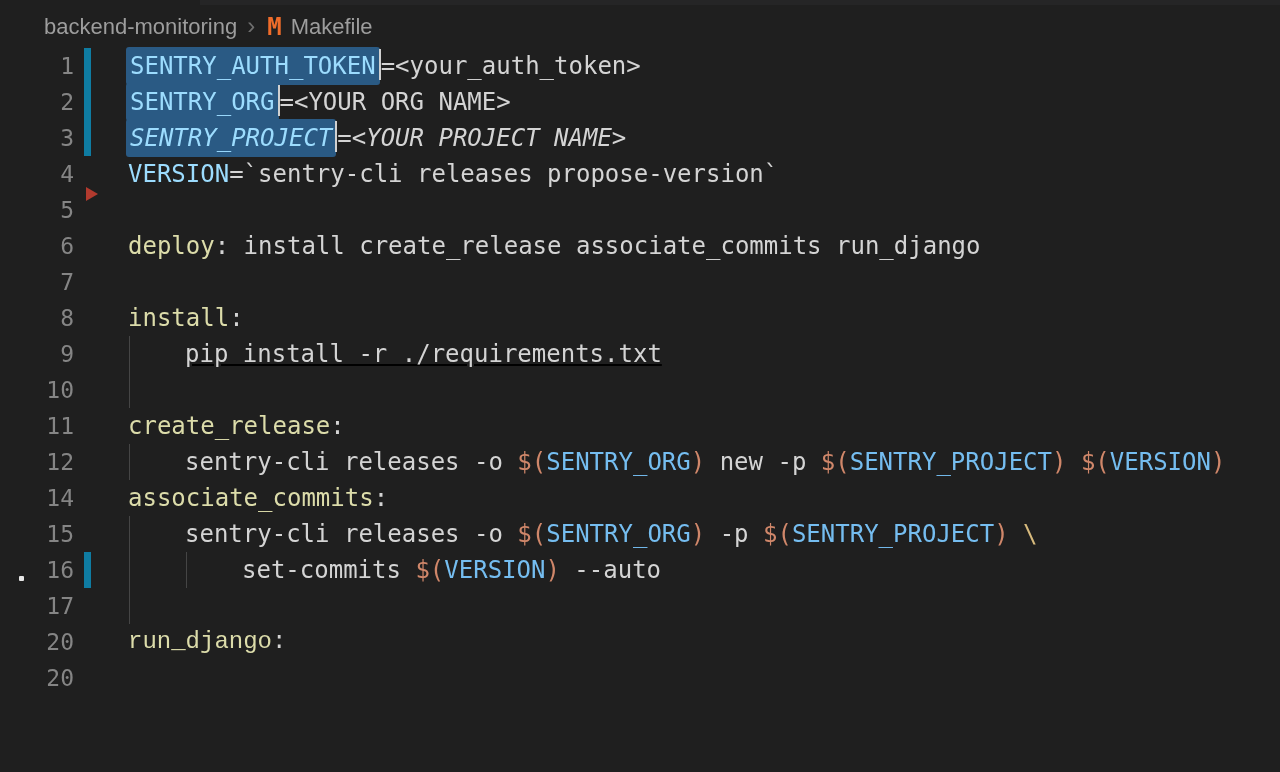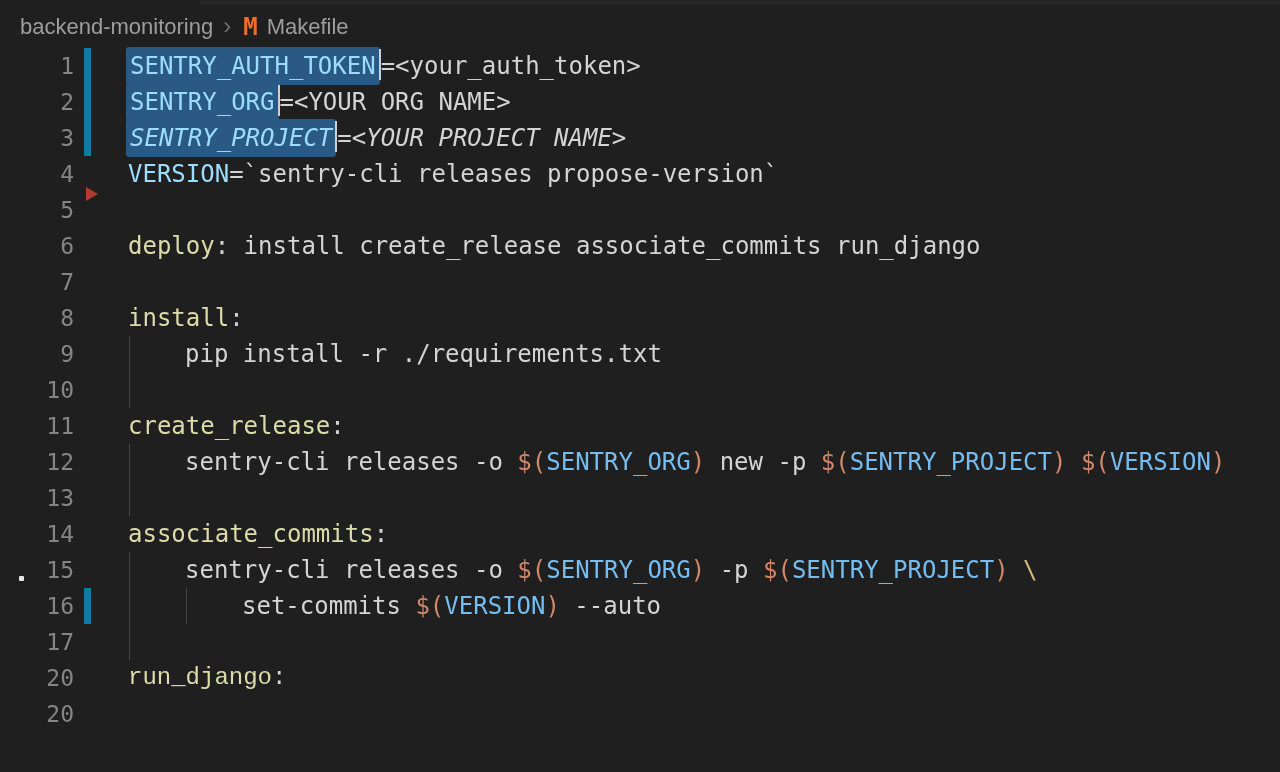--- a/index.html
+++ b/index.html
@@ -6,21 +6,21 @@
   body{
     width:1280px;height:772px;overflow:hidden;position:relative;
     background:var(--bg,#1f1f1f);
     font-family:"Liberation Sans",sans-serif;
   }
   
   .tabbar{height:5px;width:100%;background:var(--tabbar,#252526);display:flex;}
   .active-tab-edge{width:200px;height:100%;background:var(--bg,#1f1f1f);}
   
   .breadcrumb{
-    height:43px;display:flex;align-items:center;padding-left:20px;
+    height:43px;display:flex;align-items:center;padding-left:44px;
     font-size:22px;color:var(--crumb,#9d9d9d);
   }
   .crumb-sep{color:var(--chevron,#6f6f6f);font-size:24px;margin:0 12px 2px 10px;}
   .mk-icon{
     color:var(--micon,#ef6c2a);font-weight:bold;font-size:24px;
     margin-right:9px;font-family:"DejaVu Sans Mono",monospace;
   }
   
   .editor{
     position:relative;
@@ -71,25 +71,24 @@
 <div class="editor">
   <div class="lines">
       <div class="line"><div class="num">1</div><div class="gbar mod"></div><div class="content" style="padding-left: 37px; margin-left: 0px;"><span class="sel"><span class="tok-variable">SENTRY_AUTH_TOKEN</span></span><span class="cursor"></span><span class="tok-plain">=&lt;your_auth_token&gt;</span></div></div>
       <div class="line"><div class="num">2</div><div class="gbar mod"></div><div class="content" style="padding-left: 37px; margin-left: 0px;"><span class="sel"><span class="tok-variable">SENTRY_ORG</span></span><span class="cursor"></span><span class="tok-plain">=&lt;YOUR ORG NAME&gt;</span></div></div>
       <div class="line"><div class="num">3</div><div class="gbar mod"></div><div class="content" style="padding-left: 37px; margin-left: 0px; font-style: italic;"><span class="sel"><span class="tok-variable">SENTRY_PROJECT</span></span><span class="cursor"></span><span class="tok-plain">=&lt;YOUR PROJECT NAME&gt;</span></div></div>
       <div class="line"><div class="num">4</div><div class="gbar"></div><div class="content" style="padding-left: 37px; margin-left: 0px;"><span class="tok-variable">VERSION</span><span class="tok-plain">=`sentry-cli releases propose-version`</span></div></div>
       <div class="line"><div class="num">5</div><div class="gbar"></div><div class="content" style="padding-left: 37px; margin-left: 0px;"></div></div>
       <div class="line"><div class="num">6</div><div class="gbar"></div><div class="content" style="padding-left: 37px; margin-left: 0px;"><span class="tok-target">deploy</span><span class="tok-plain">: install create_release associate_commits run_django</span></div></div>
       <div class="line"><div class="num">7</div><div class="gbar"></div><div class="content" style="padding-left: 37px; margin-left: 0px;"></div></div>
       <div class="line"><div class="num">8</div><div class="gbar"></div><div class="content" style="padding-left: 37px; margin-left: 0px;"><span class="tok-target">install</span><span class="tok-plain">:</span></div></div>
-      <div class="line"><div class="num">9</div><div class="gbar"></div><div class="content" style="padding-left: 94px; margin-left: 0px;"><div class="guide" style="left: 38px;"></div><span class="tok-plain">pip install -r ./requirements.txt</span></div></div>
+      <div class="line"><div class="num">9</div><div class="gbar"></div><div class="content" style="padding-left: 94px; margin-left: 0px; text-decoration: underline;"><div class="guide" style="left: 38px;"></div><span class="tok-plain">pip install -r ./requirements.txt</span></div></div>
       <div class="line"><div class="num">10</div><div class="gbar"></div><div class="content" style="padding-left: 37px; margin-left: 0px;"><div class="guide" style="left: 38px;"></div></div></div>
       <div class="line"><div class="num">11</div><div class="gbar"></div><div class="content" style="padding-left: 37px; margin-left: 0px;"><span class="tok-target">create_release</span><span class="tok-plain">:</span></div></div>
       <div class="line"><div class="num">12</div><div class="gbar"></div><div class="content" style="padding-left: 94px; margin-left: 0px;"><div class="guide" style="left: 38px;"></div><span class="tok-plain">sentry-cli releases -o </span><span class="tok-punct">$(</span><span class="tok-interp">SENTRY_ORG</span><span class="tok-punct">)</span><span class="tok-plain"> new -p </span><span class="tok-punct">$(</span><span class="tok-interp">SENTRY_PROJECT</span><span class="tok-punct">)</span><span class="tok-plain"> </span><span class="tok-punct">$(</span><span class="tok-interp">VERSION</span><span class="tok-punct">)</span></div></div>
-      <div class="line"><div class="num">13</div><div class="gbar"></div><div class="content" style="padding-left: 37px; margin-left: 0px;"><div class="guide" style="left: 38px;"></div></div></div>
       <div class="line"><div class="num">14</div><div class="gbar"></div><div class="content" style="padding-left: 37px; margin-left: 0px;"><span class="tok-target">associate_commits</span><span class="tok-plain">:</span></div></div>
       <div class="line"><div class="num">15</div><div class="gbar"></div><div class="content" style="padding-left: 94px; margin-left: 0px;"><div class="guide" style="left: 38px;"></div><span class="tok-plain">sentry-cli releases -o </span><span class="tok-punct">$(</span><span class="tok-interp">SENTRY_ORG</span><span class="tok-punct">)</span><span class="tok-plain"> -p </span><span class="tok-punct">$(</span><span class="tok-interp">SENTRY_PROJECT</span><span class="tok-punct">)</span><span class="tok-plain"> </span><span class="tok-escape">\</span></div></div>
       <div class="line"><div class="num">16</div><div class="gbar mod"></div><div class="content" style="padding-left: 151px; margin-left: 0px;"><div class="guide" style="left: 38px;"></div><div class="guide" style="left: 95px;"></div><span class="tok-plain">set-commits </span><span class="tok-punct">$(</span><span class="tok-interp">VERSION</span><span class="tok-punct">)</span><span class="tok-plain"> --auto</span></div></div>
       <div class="line"><div class="num">17</div><div class="gbar"></div><div class="content" style="padding-left: 37px; margin-left: 0px;"><div class="guide" style="left: 38px;"></div></div></div>
       <div class="line"><div class="num">20</div><div class="gbar"></div><div class="content" style="padding-left: 37px; margin-left: 0px; font-family: Liberation Mono, monospace;"><span class="tok-target">run_django</span><span class="tok-plain">:</span></div></div>
       <div class="line"><div class="num">20</div><div class="gbar"></div><div class="content" style="padding-left: 37px; margin-left: 0px;"></div></div>
     </div>
   <div class="red-marker" style="top:139px;"></div>
 </div>
 

